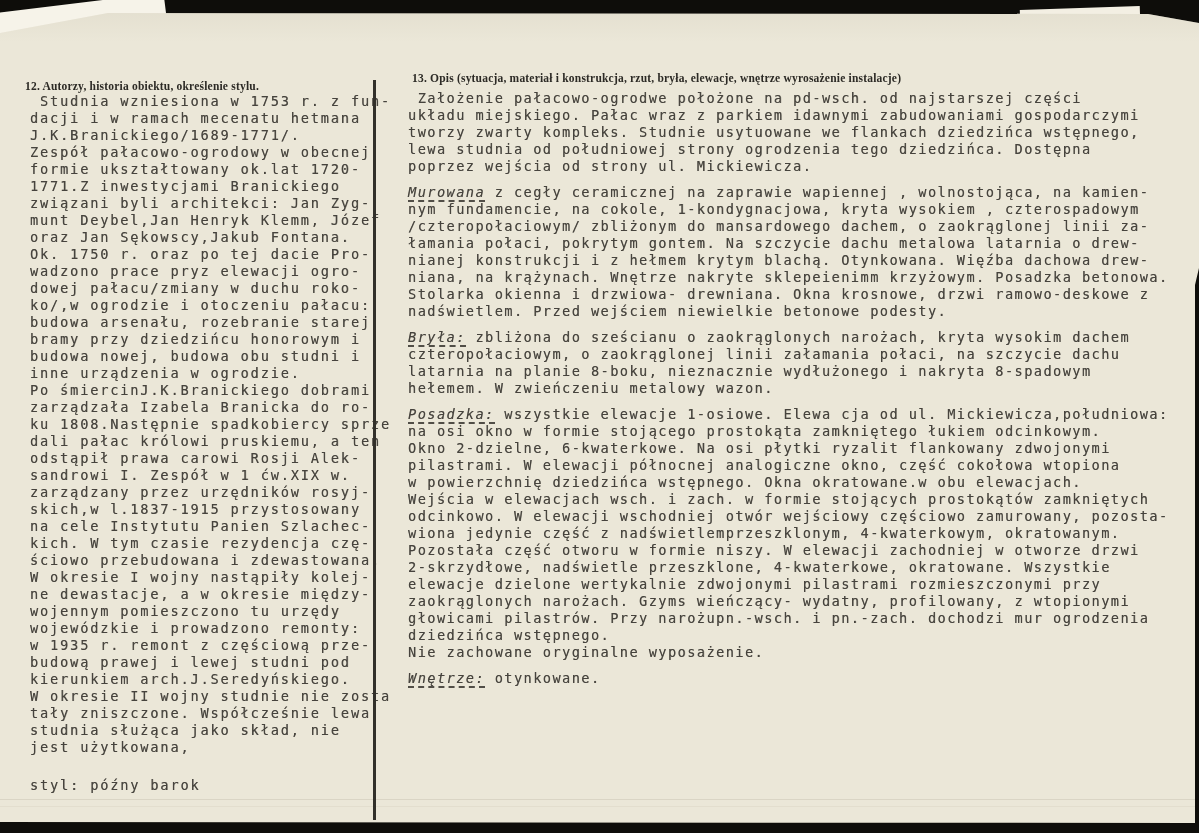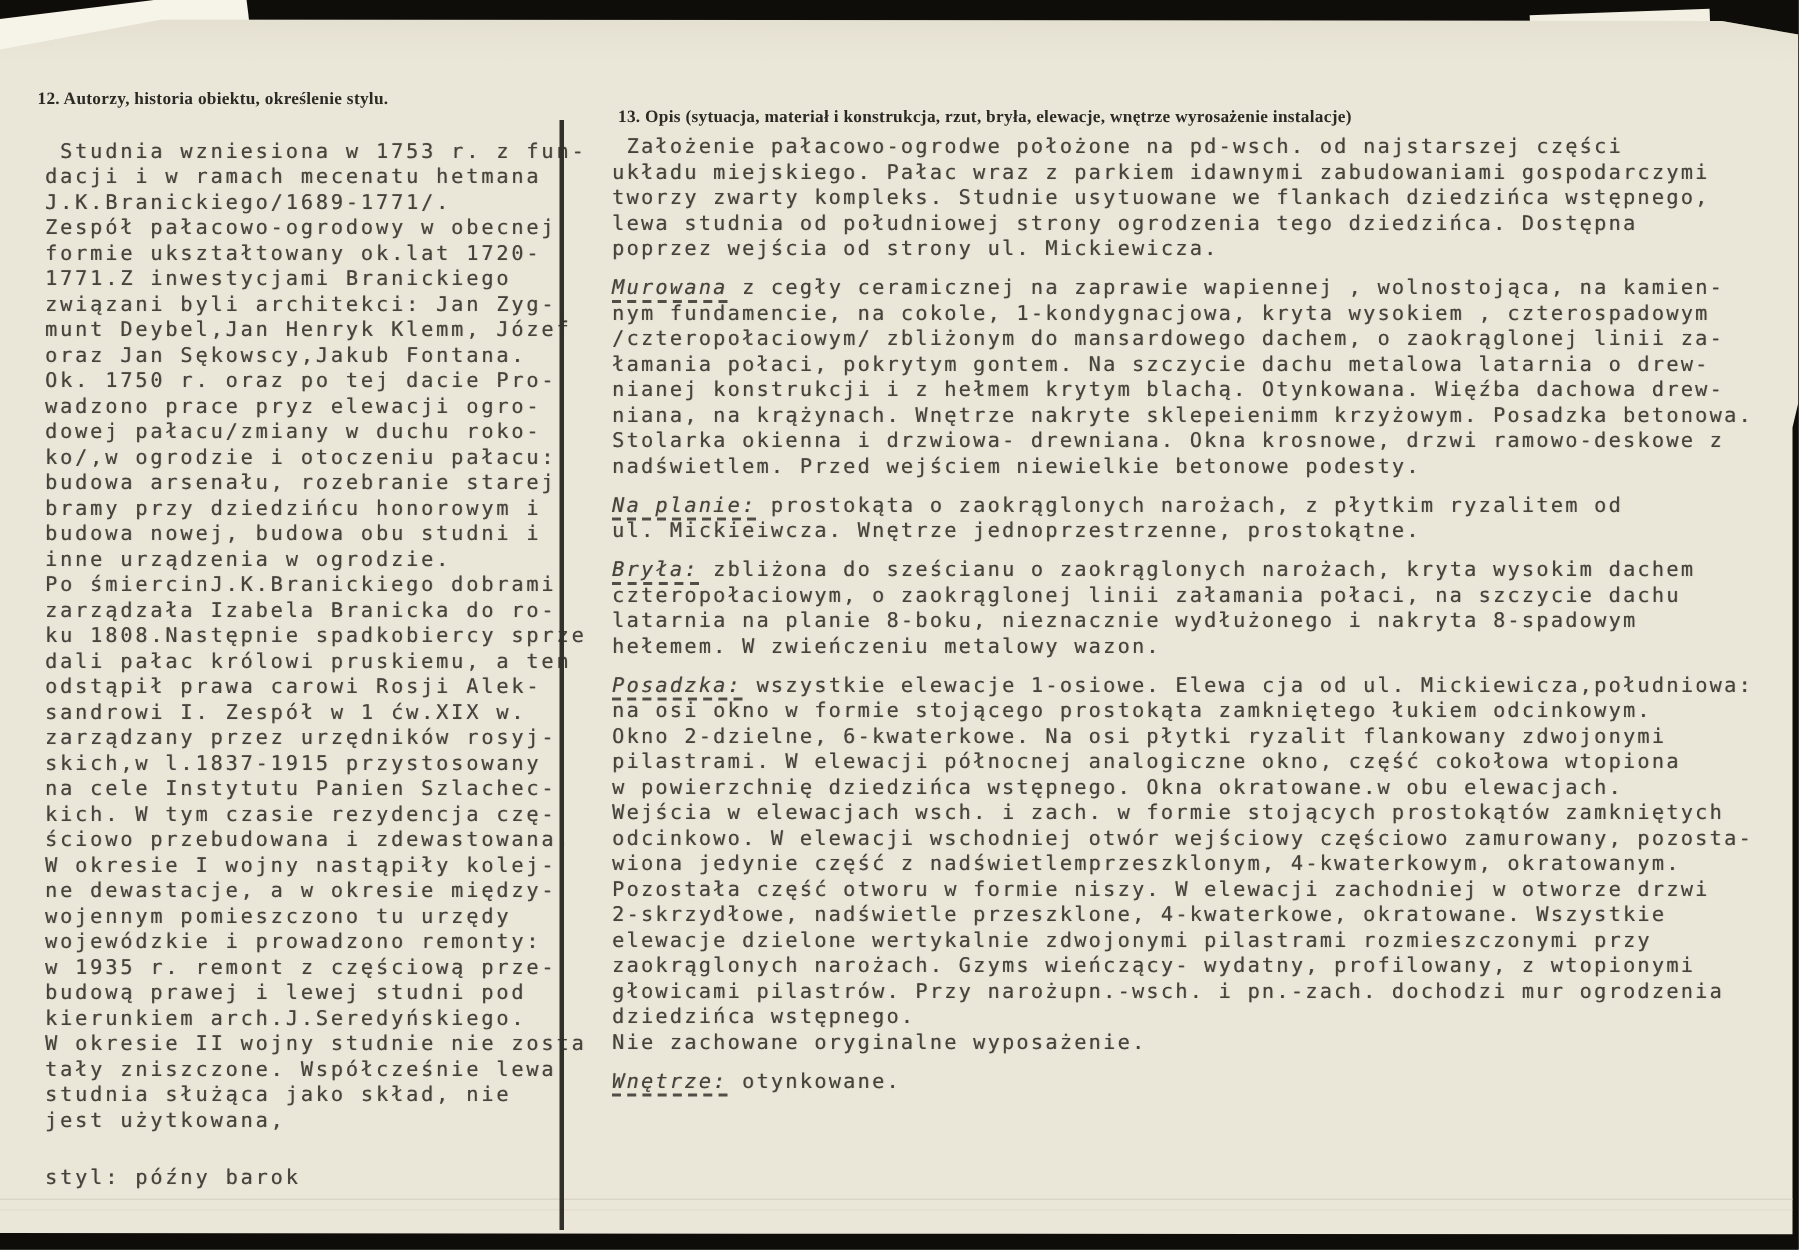--- a/index.html
+++ b/index.html
@@ -74,21 +74,21 @@
   
   .form-header {
     position: absolute;
     font-family: "Liberation Serif", serif;
     font-weight: bold;
     font-size: 11.5px;
     letter-spacing: 0.2px;
     color: #2c2a25;
     white-space: nowrap;
   }
-  .hdr-12 { left: 25px; top: 60px; }
+  .hdr-12 { left: 25px; top: 80px; }
   .hdr-13 { left: 412px; top: 72px; }
   
   .typed {
     position: absolute;
     font-family: "DejaVu Sans Mono", monospace;
     font-size: 13.5px;
     letter-spacing: 1.9px;
     line-height: 17px;
     color: #46433d;
     white-space: pre;
@@ -172,22 +172,21 @@
 układu miejskiego. Pałac wraz z parkiem idawnymi zabudowaniami gospodarczymi
 tworzy zwarty kompleks. Studnie usytuowane we flankach dziedzińca wstępnego,
 lewa studnia od południowej strony ogrodzenia tego dziedzińca. Dostępna
 poprzez wejścia od strony ul. Mickiewicza.</div><div class="para"><span class="lead">Murowana</span> z cegły ceramicznej na zaprawie wapiennej , wolnostojąca, na kamien-
 nym fundamencie, na cokole, 1-kondygnacjowa, kryta wysokiem , czterospadowym
 /czteropołaciowym/ zbliżonym do mansardowego dachem, o zaokrąglonej linii za-
 łamania połaci, pokrytym gontem. Na szczycie dachu metalowa latarnia o drew-
 nianej konstrukcji i z hełmem krytym blachą. Otynkowana. Więźba dachowa drew-
 niana, na krążynach. Wnętrze nakryte sklepeienimm krzyżowym. Posadzka betonowa.
 Stolarka okienna i drzwiowa- drewniana. Okna krosnowe, drzwi ramowo-deskowe z
-nadświetlem. Przed wejściem niewielkie betonowe podesty.</div><div class="para"><span class="lead">Na planie:</span> prostokąta o zaokrąglonych narożach, z płytkim ryzalitem od
-ul. Mickieiwcza. Wnętrze jednoprzestrzenne, prostokątne.</div><div class="para"><span class="lead">Bryła:</span> zbliżona do sześcianu o zaokrąglonych narożach, kryta wysokim dachem
+nadświetlem. Przed wejściem niewielkie betonowe podesty.</div><div class="para"><span class="lead">Bryła:</span> zbliżona do sześcianu o zaokrąglonych narożach, kryta wysokim dachem
 czteropołaciowym, o zaokrąglonej linii załamania połaci, na szczycie dachu
 latarnia na planie 8-boku, nieznacznie wydłużonego i nakryta 8-spadowym
 hełemem. W zwieńczeniu metalowy wazon.</div><div class="para"><span class="lead">Posadzka:</span> wszystkie elewacje 1-osiowe. Elewa cja od ul. Mickiewicza,południowa:
 na osi okno w formie stojącego prostokąta zamkniętego łukiem odcinkowym.
 Okno 2-dzielne, 6-kwaterkowe. Na osi płytki ryzalit flankowany zdwojonymi
 pilastrami. W elewacji północnej analogiczne okno, część cokołowa wtopiona
 w powierzchnię dziedzińca wstępnego. Okna okratowane.w obu elewacjach.
 Wejścia w elewacjach wsch. i zach. w formie stojących prostokątów zamkniętych
 odcinkowo. W elewacji wschodniej otwór wejściowy częściowo zamurowany, pozosta-
 wiona jedynie część z nadświetlemprzeszklonym, 4-kwaterkowym, okratowanym.

